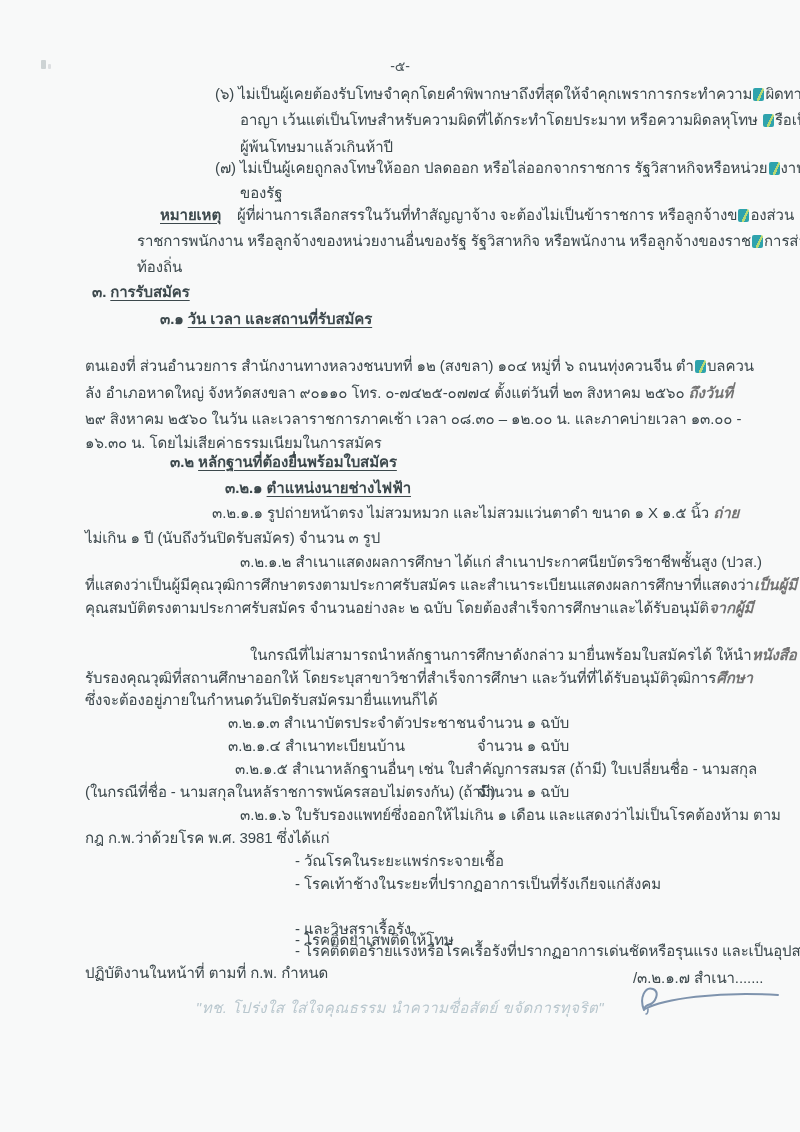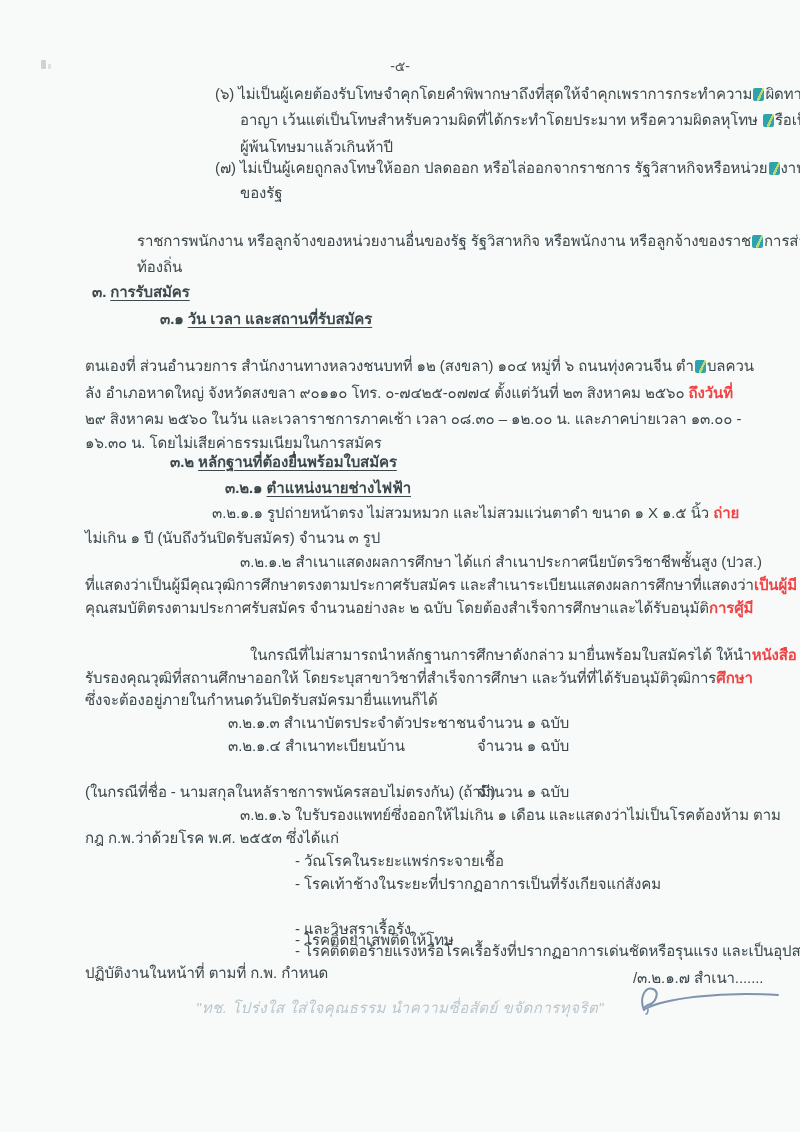--- a/index.html
+++ b/index.html
@@ -9,21 +9,21 @@
     background:#f8f9f9; overflow:hidden;
     font-family:"Liberation Sans","DejaVu Sans",sans-serif;
   }
   .ln {
     position:absolute; white-space:nowrap;
     font-size:15px; line-height:20px; color:#3c484c;
     letter-spacing:-0.1px;
   }
   .b  { font-weight:bold; }
   .u  { text-decoration:underline; text-underline-offset:3px; }
-  .teal { color:#ef4444; font-weight:bold; }
+  .teal { color:#737373; font-weight:bold;font-style:italic; }
   .mark {
     display:inline-block; width:11px; height:13px; margin:0 1px;
     border-radius:2px; vertical-align:-2px;
     background:linear-gradient(115deg,#2fa3ad 55%,#b8d974 55%,#b8d974 70%,#2fa3ad 70%);
   }
   .center { left:0; width:800px; text-align:center; }
   .pageno { font-size:14px; color:#4a555a; }
   .motto {
     font-style:italic; color:#b9c7ce; font-size:15px; letter-spacing:0.5px;
   }
@@ -59,20 +59,23 @@
     <span>ผู้พ้นโทษมาแล้วเกินห้าปี</span>
   </div>
 
   <div class="ln" style="left:215px; top:158px">
     <span>(๗) ไม่เป็นผู้เคยถูกลงโทษให้ออก  ปลดออก  หรือไล่ออกจากราชการ รัฐวิสาหกิจหรือหน่วย</span><span class="mark"></span><span>งานอื่น</span>
   </div>
   <div class="ln" style="left:240px; top:183px">
     <span>ของรัฐ</span>
   </div>
 
+  <div class="ln" style="left:160px; top:205px">
+    <span class="b u">หมายเหตุ</span><span style="display:inline-block;width:16px"></span><span>ผู้ที่ผ่านการเลือกสรรในวันที่ทำสัญญาจ้าง จะต้องไม่เป็นข้าราชการ หรือลูกจ้างข</span><span class="mark"></span><span>องส่วน</span>
+  </div>
   <div class="ln" style="left:137px; top:231px">
     <span>ราชการพนักงาน หรือลูกจ้างของหน่วยงานอื่นของรัฐ รัฐวิสาหกิจ  หรือพนักงาน หรือลูกจ้างของราช</span><span class="mark"></span><span>การส่วน</span>
   </div>
   <div class="ln" style="left:137px; top:257px">
     <span>ท้องถิ่น</span>
   </div>
 
   <div class="ln b" style="left:92px; top:282px">
     <span>๓.</span> <span class="u">การรับสมัคร</span>
   </div>
@@ -107,21 +110,21 @@
     <span>ไม่เกิน ๑ ปี (นับถึงวันปิดรับสมัคร) จำนวน ๓ รูป</span>
   </div>
 
   <div class="ln" style="left:240px; top:552px">
     <span>๓.๒.๑.๒ สำเนาแสดงผลการศึกษา ได้แก่ สำเนาประกาศนียบัตรวิชาชีพชั้นสูง (ปวส.)</span>
   </div>
   <div class="ln" style="left:85px; top:575px">
     <span>ที่แสดงว่าเป็นผู้มีคุณวุฒิการศึกษาตรงตามประกาศรับสมัคร และสำเนาระเบียนแสดงผลการศึกษาที่แสดงว่า</span><span class="teal">เป็นผู้มี</span>
   </div>
   <div class="ln" style="left:85px; top:598px">
-    <span>คุณสมบัติตรงตามประกาศรับสมัคร จำนวนอย่างละ ๒ ฉบับ โดยต้องสำเร็จการศึกษาและได้รับอนุมัติ</span><span class="teal">การศู้มี</span>
+    <span>คุณสมบัติตรงตามประกาศรับสมัคร จำนวนอย่างละ ๒ ฉบับ โดยต้องสำเร็จการศึกษาและได้รับอนุมัติ</span><span class="teal">จากผู้มี</span>
   </div>
 
   <div class="ln" style="left:250px; top:645px">
     <span>ในกรณีที่ไม่สามารถนำหลักฐานการศึกษาดังกล่าว มายื่นพร้อมใบสมัครได้ ให้นำ</span><span class="teal">หนังสือ</span>
   </div>
   <div class="ln" style="left:85px; top:668px">
     <span>รับรองคุณวุฒิที่สถานศึกษาออกให้ โดยระบุสาขาวิชาที่สำเร็จการศึกษา และวันที่ที่ได้รับอนุมัติวุฒิการ</span><span class="teal">ศึกษา</span>
   </div>
   <div class="ln" style="left:85px; top:690px">
     <span>ซึ่งจะต้องอยู่ภายในกำหนดวันปิดรับสมัครมายื่นแทนก็ได้</span>
@@ -132,31 +135,34 @@
   </div>
   <div class="ln" style="left:477px; top:713px">
     <span>จำนวน ๑ ฉบับ</span>
   </div>
   <div class="ln" style="left:228px; top:736px">
     <span>๓.๒.๑.๔ สำเนาทะเบียนบ้าน</span>
   </div>
   <div class="ln" style="left:477px; top:736px">
     <span>จำนวน ๑ ฉบับ</span>
   </div>
+  <div class="ln" style="left:235px; top:759px">
+    <span>๓.๒.๑.๕ สำเนาหลักฐานอื่นๆ เช่น ใบสำคัญการสมรส (ถ้ามี) ใบเปลี่ยนชื่อ - นามสกุล</span>
+  </div>
   <div class="ln" style="left:85px; top:782px">
     <span>(ในกรณีที่ชื่อ - นามสกุลในหลัราชการพนัครสอบไม่ตรงกัน) (ถ้ามี)</span>
   </div>
   <div class="ln" style="left:477px; top:782px">
     <span>จำนวน ๑ ฉบับ</span>
   </div>
   <div class="ln" style="left:240px; top:805px">
     <span>๓.๒.๑.๖ ใบรับรองแพทย์ซึ่งออกให้ไม่เกิน ๑ เดือน และแสดงว่าไม่เป็นโรคต้องห้าม ตาม</span>
   </div>
   <div class="ln" style="left:85px; top:828px">
-    <span>กฎ ก.พ.ว่าด้วยโรค พ.ศ. ๒๕๕๓ ซึ่งได้แก่</span>
+    <span>กฎ ก.พ.ว่าด้วยโรค พ.ศ. 3981 ซึ่งได้แก่</span>
   </div>
 
   <div class="ln" style="left:295px; top:851px">
     <span>- วัณโรคในระยะแพร่กระจายเชื้อ</span>
   </div>
   <div class="ln" style="left:295px; top:874px">
     <span>- โรคเท้าช้างในระยะที่ปรากฏอาการเป็นที่รังเกียจแก่สังคม</span>
   </div>
   <div class="ln" style="left:295px; top:930px">
     <span>- โรคติดยาเสพติดให้โทษ</span>

